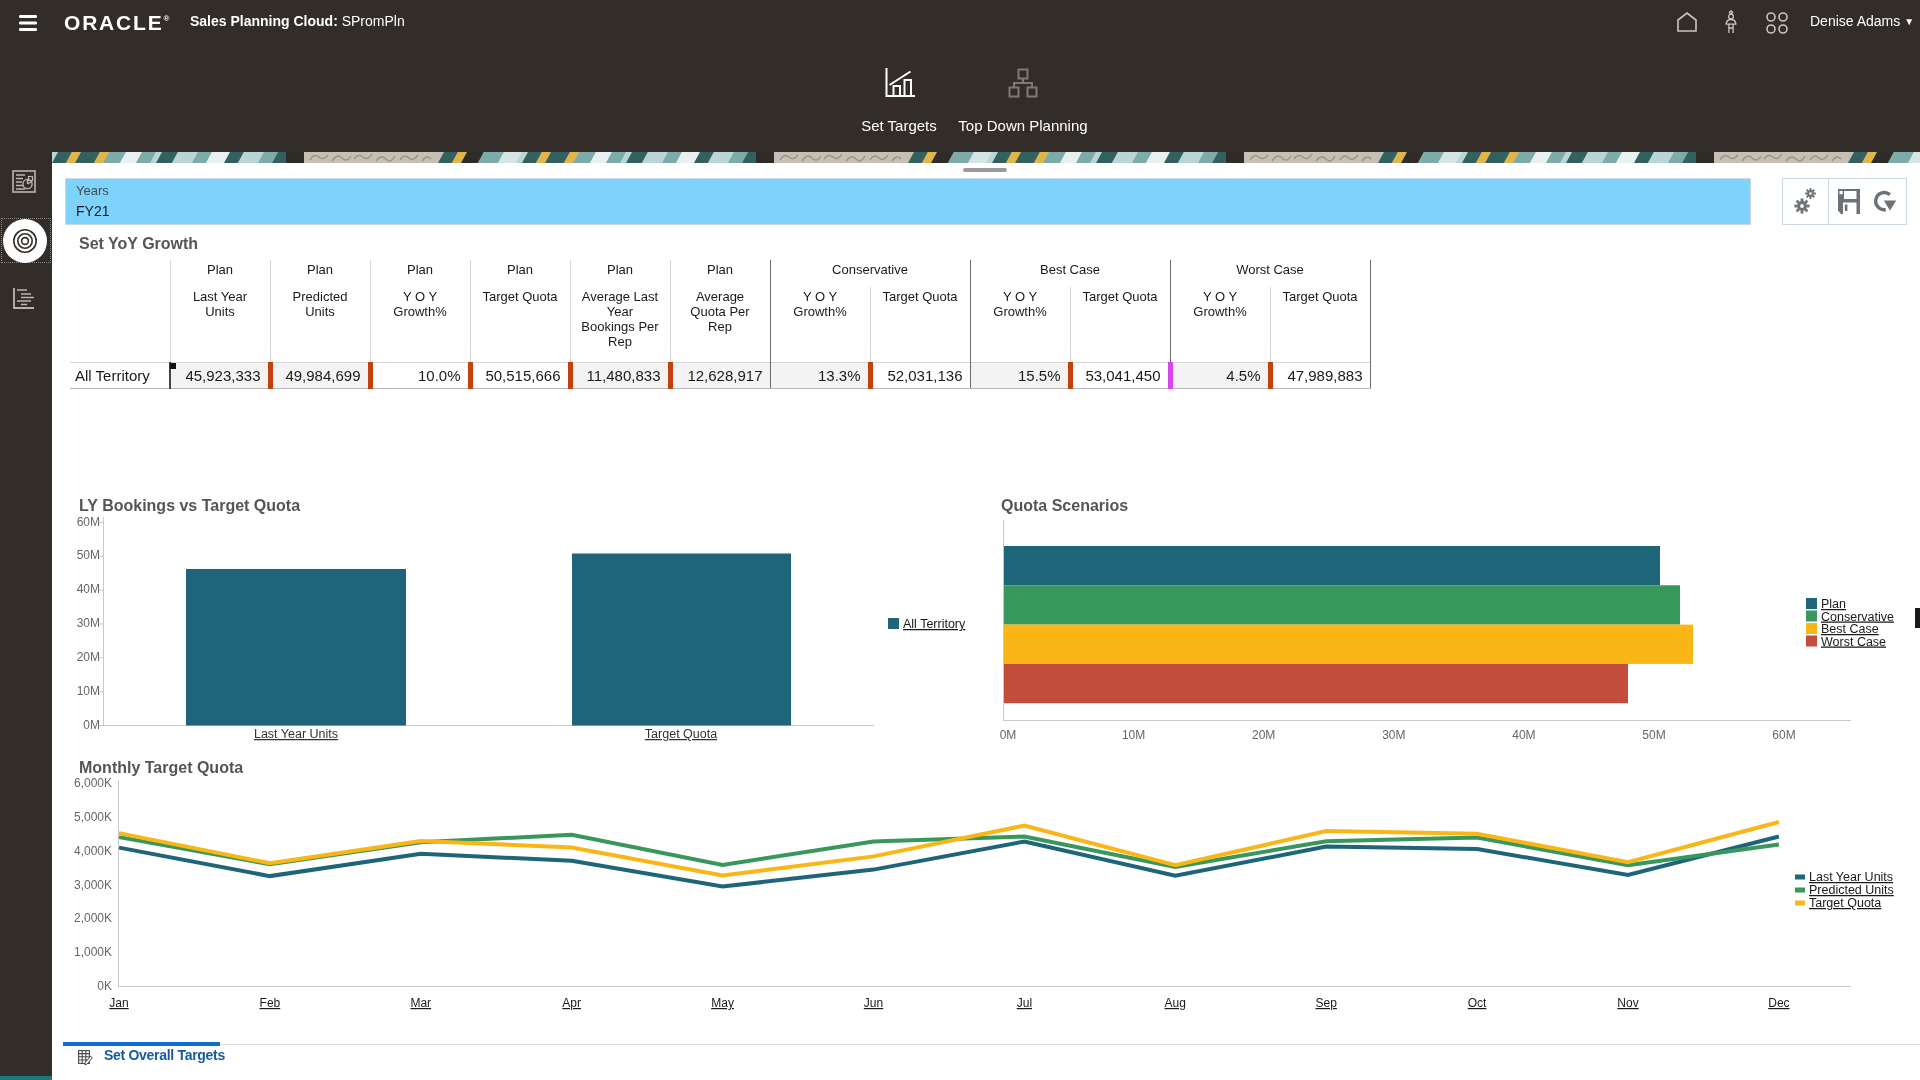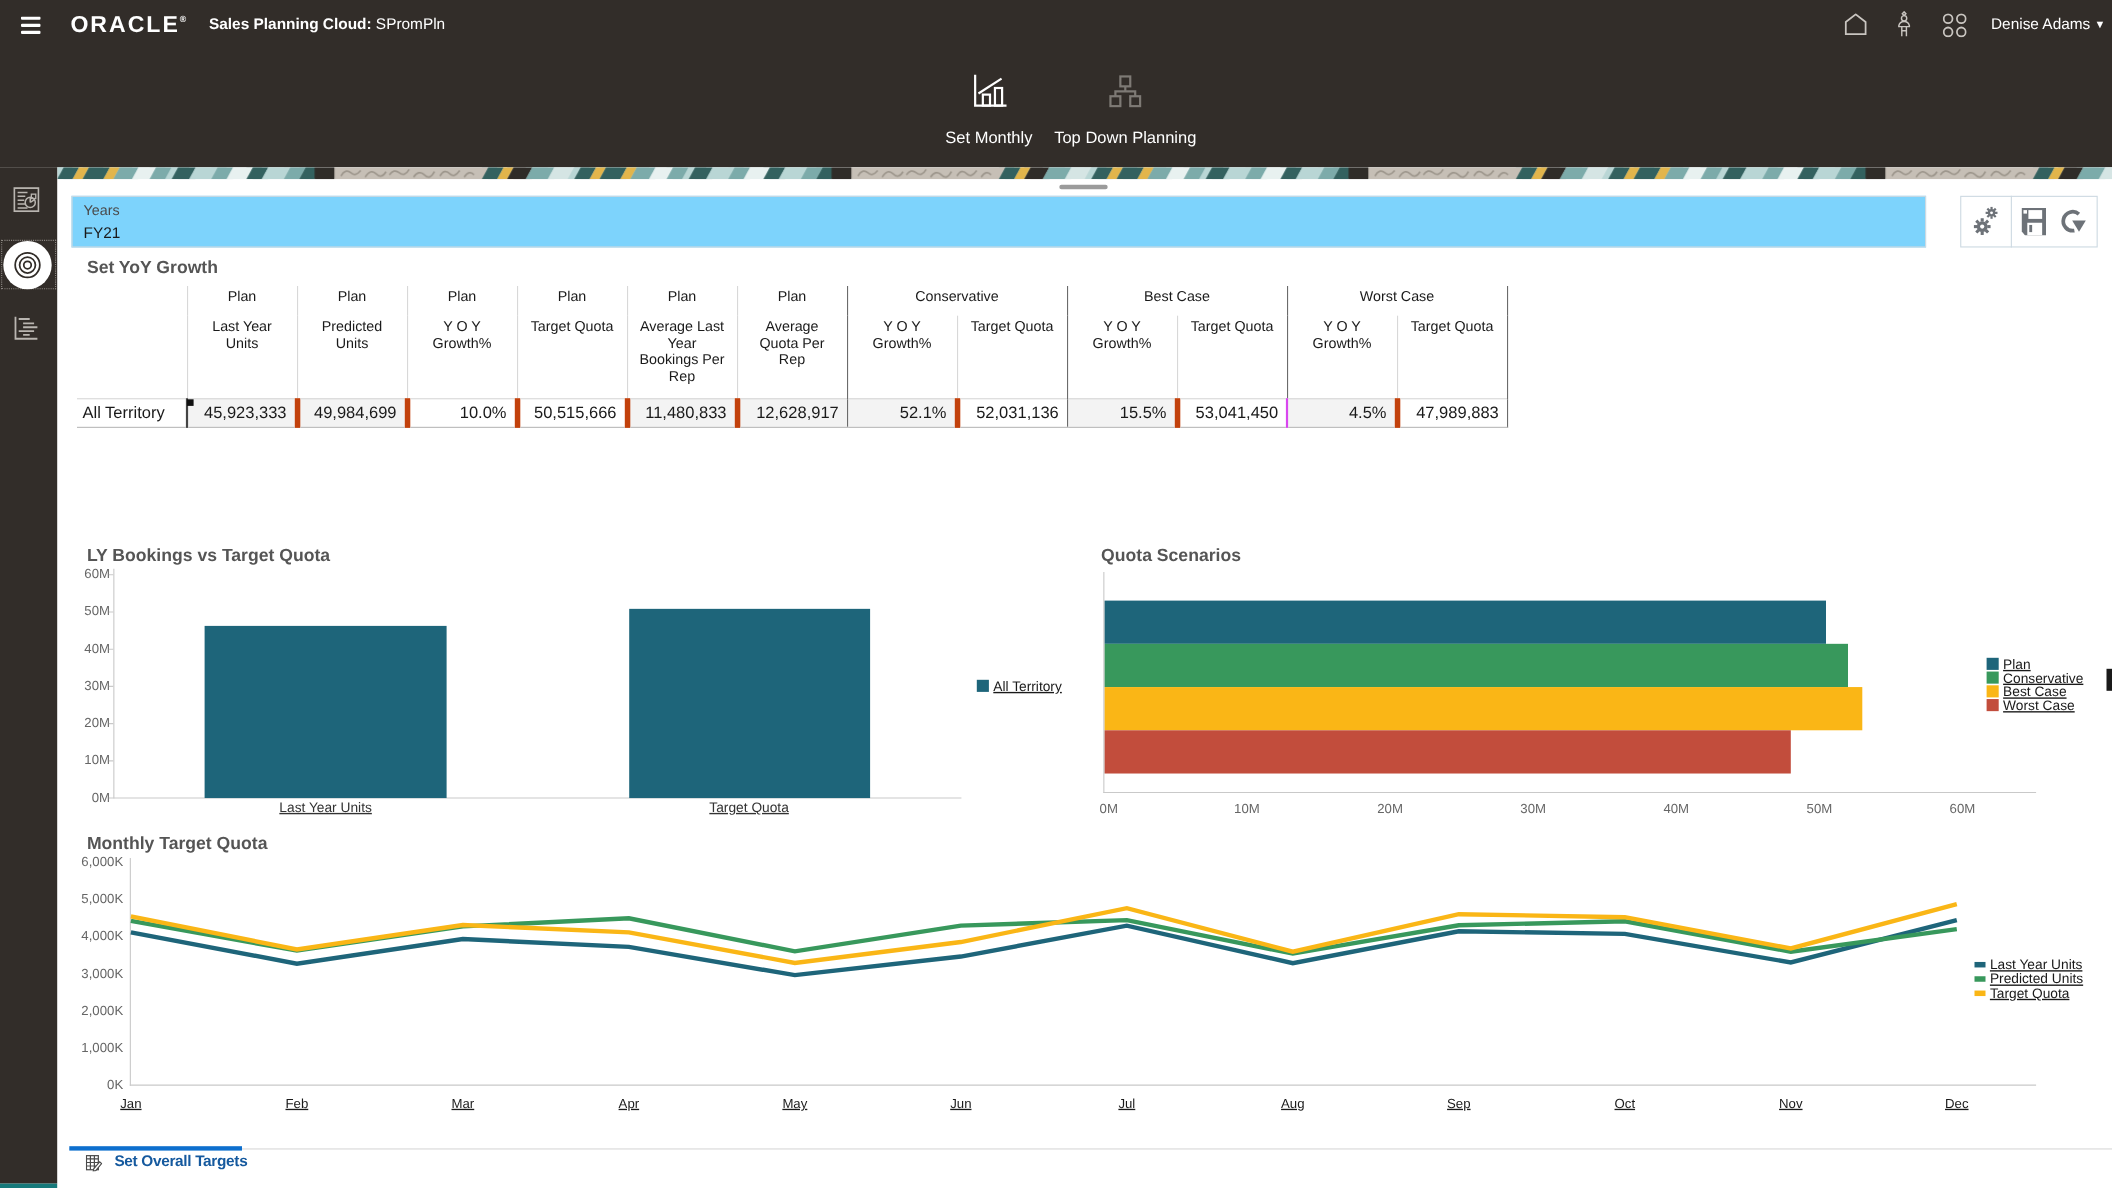--- a/index.html
+++ b/index.html
@@ -40,21 +40,21 @@
   <circle cx="17" cy="17" r="4" fill="none" stroke="#c9c5c0" stroke-width="1.6"></circle>
 </svg>
 <div class="abs" style="left:1810px;top:13px;color:#fff;font-size:14px;">Denise Adams <span style="font-size:10px;vertical-align:1px;">▼</span></div>
 
 <svg class="abs" style="left:884px;top:66px;" width="33" height="33" viewBox="0 0 33 33">
   <path d="M2.5 2 L2.5 30 L31 30" stroke="#fff" stroke-width="2" fill="none"></path>
   <path d="M5.5 19 L26.5 5.5" stroke="#fff" stroke-width="2" fill="none"></path>
   <rect x="9.5" y="20" width="6.5" height="10" fill="none" stroke="#fff" stroke-width="2"></rect>
   <rect x="20.5" y="14" width="6.5" height="16" fill="none" stroke="#fff" stroke-width="2"></rect>
 </svg>
-<div class="abs" style="left:799px;top:117px;width:200px;text-align:center;color:#fff;font-size:15px;">Set Monthly</div>
+<div class="abs" style="left:799px;top:117px;width:200px;text-align:center;color:#fff;font-size:15px;">Set Targets</div>
 
 <svg class="abs" style="left:1008px;top:68px;" width="30" height="30" viewBox="0 0 30 30">
   <g fill="none" stroke="#7e7a75" stroke-width="2">
     <rect x="10.5" y="1.5" width="9" height="9"></rect>
     <rect x="1.5" y="19.5" width="9" height="9"></rect>
     <rect x="19.5" y="19.5" width="9" height="9"></rect>
     <path d="M15 10.5 L15 15 M6 19.5 L6 15 L24 15 L24 19.5"></path>
   </g>
 </svg>
 <div class="abs" style="left:923px;top:117px;width:200px;text-align:center;color:#fff;font-size:15px;">Top Down Planning</div>
@@ -223,25 +223,25 @@
     <td class="lt" style="border-right:1px solid #6b6b6b;">Target Quota</td>
   </tr>
   <tr class="dr" style="height:26px;">
     <td class="rh">All Territory</td>
     <td class="gy" style="border-left:2px solid #444;">45,923,333</td>
     <td class="gy">49,984,699</td>
     <td>10.0%</td>
     <td>50,515,666</td>
     <td class="gy">11,480,833</td>
     <td class="gy">12,628,917</td>
-    <td class="gy" style="border-left:1px solid #6b6b6b;">52.1%</td>
+    <td class="gy" style="border-left:1px solid #6b6b6b;">13.3%</td>
     <td>52,031,136</td>
     <td class="gy" style="border-left:1px solid #6b6b6b;">15.5%</td>
     <td>53,041,450</td>
-    <td class="gy" style="border-left:2px solid #d946ef;">4.5%</td>
+    <td class="gy" style="border-left:5px solid #d946ef;">4.5%</td>
     <td style="border-right:1px solid #6b6b6b;">47,989,883</td>
   </tr>
 </tbody>
   </table>
 <div class="abs" style="left:170px;top:362.5px;width:6px;height:6px;background:#111;"></div>
 
 <svg class="abs" style="left:0;top:0;" width="1920" height="1080" viewBox="0 0 1920 1080">
 
   <g font-size="12" fill="#666">
     <text x="100" y="522.5" text-anchor="end" dominant-baseline="middle">60M</text>

